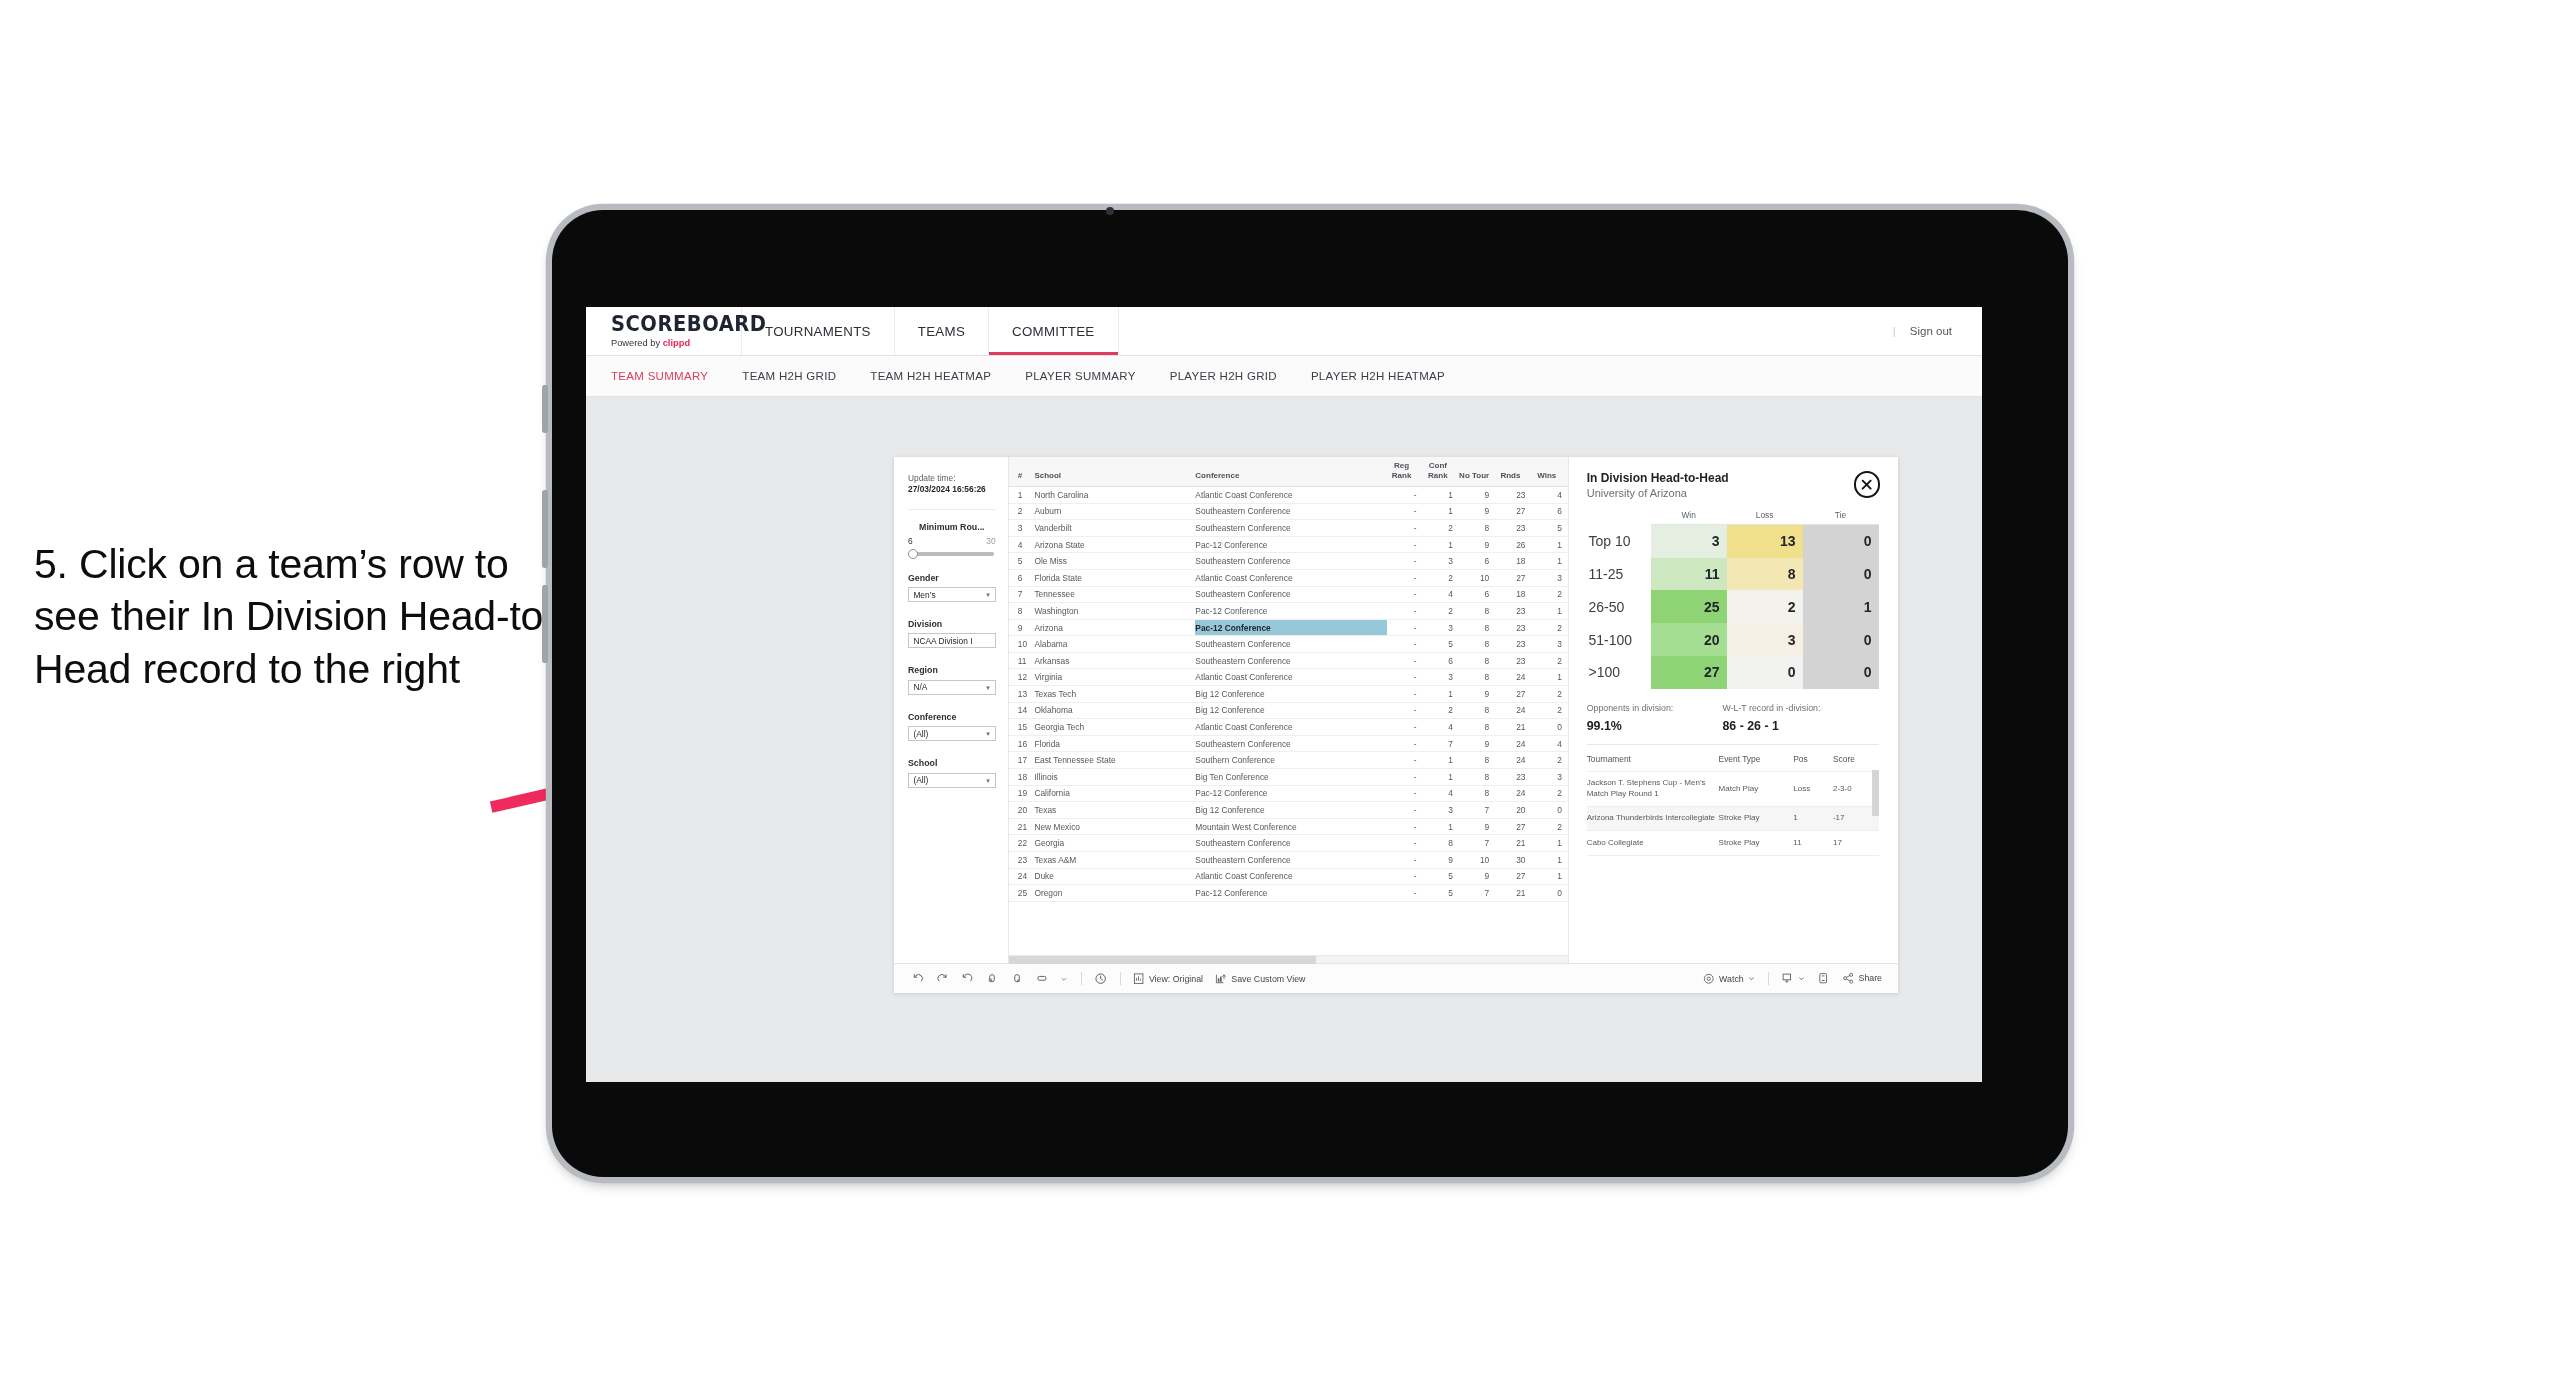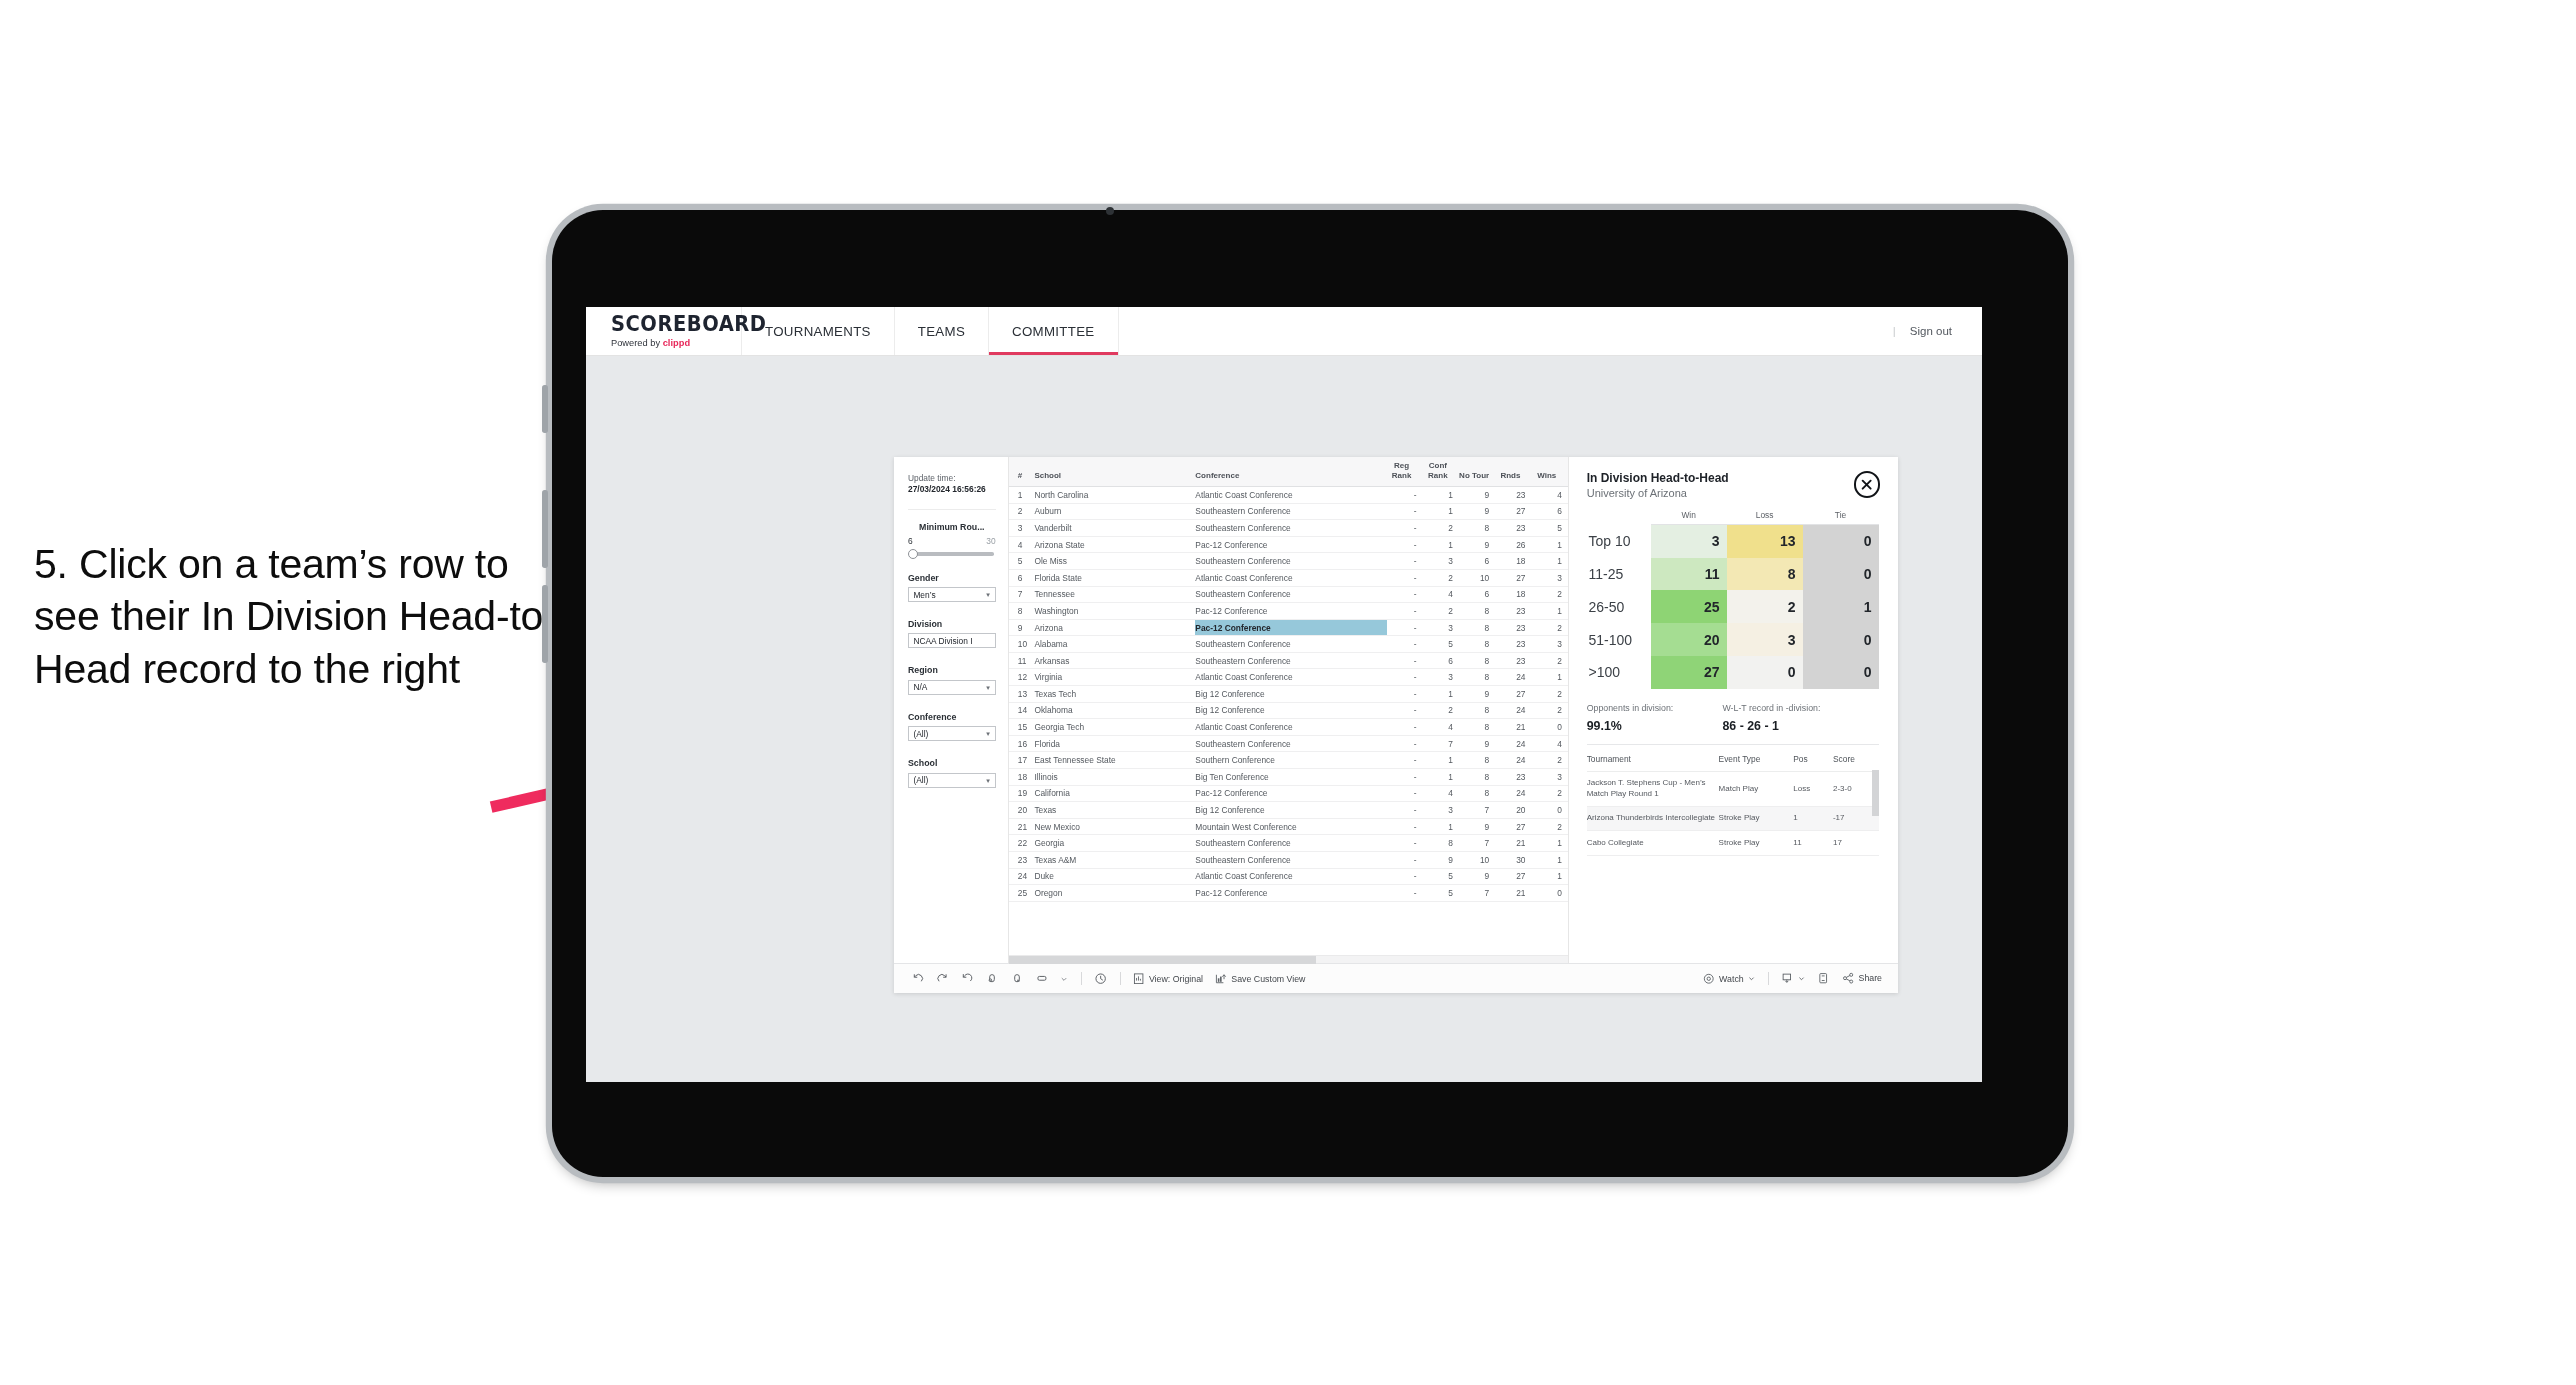--- a/index.html
+++ b/index.html
@@ -312,20 +312,28 @@
       <div class="topnav-item">TOURNAMENTS</div>
       <div class="topnav-item">TEAMS</div>
       <div class="topnav-item active">COMMITTEE</div>
       <div class="topnav-item" id="topnav-spacer"></div>
       <div id="signout-wrap">
         <span id="signout-divider">|</span>
         <span>Sign out</span>
       </div>
     </div>
 
+    <div id="subnav">
+      <div class="subnav-item active">TEAM SUMMARY</div>
+      <div class="subnav-item">TEAM H2H GRID</div>
+      <div class="subnav-item">TEAM H2H HEATMAP</div>
+      <div class="subnav-item">PLAYER SUMMARY</div>
+      <div class="subnav-item">PLAYER H2H GRID</div>
+      <div class="subnav-item">PLAYER H2H HEATMAP</div>
+    </div>
 
     <div id="dashboard">
       <div id="dash-body">
 
         <div id="filters">
           <div id="update-label">Update time:</div>
           <div id="update-value">27/03/2024 16:56:26</div>
           <div class="filter-sep"></div>
 
           <div class="filter-group">

